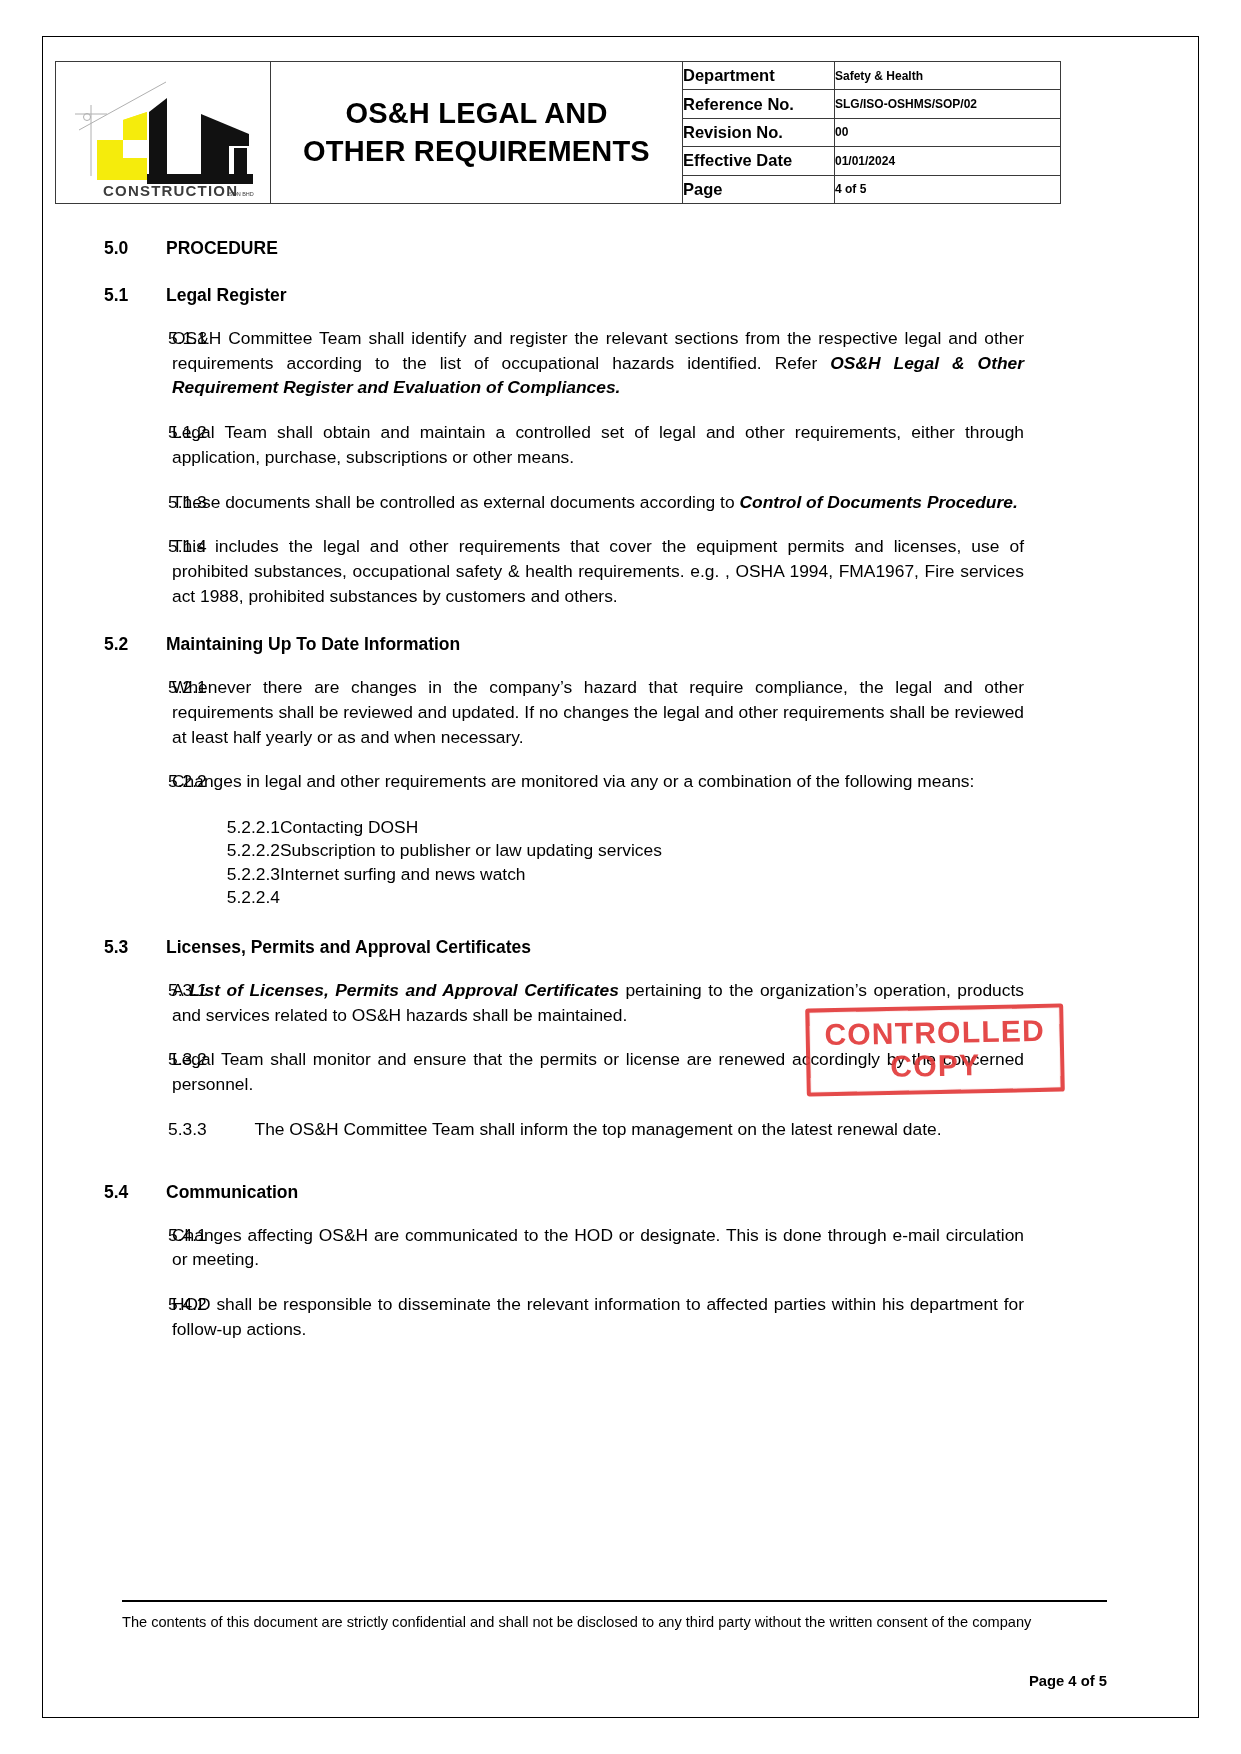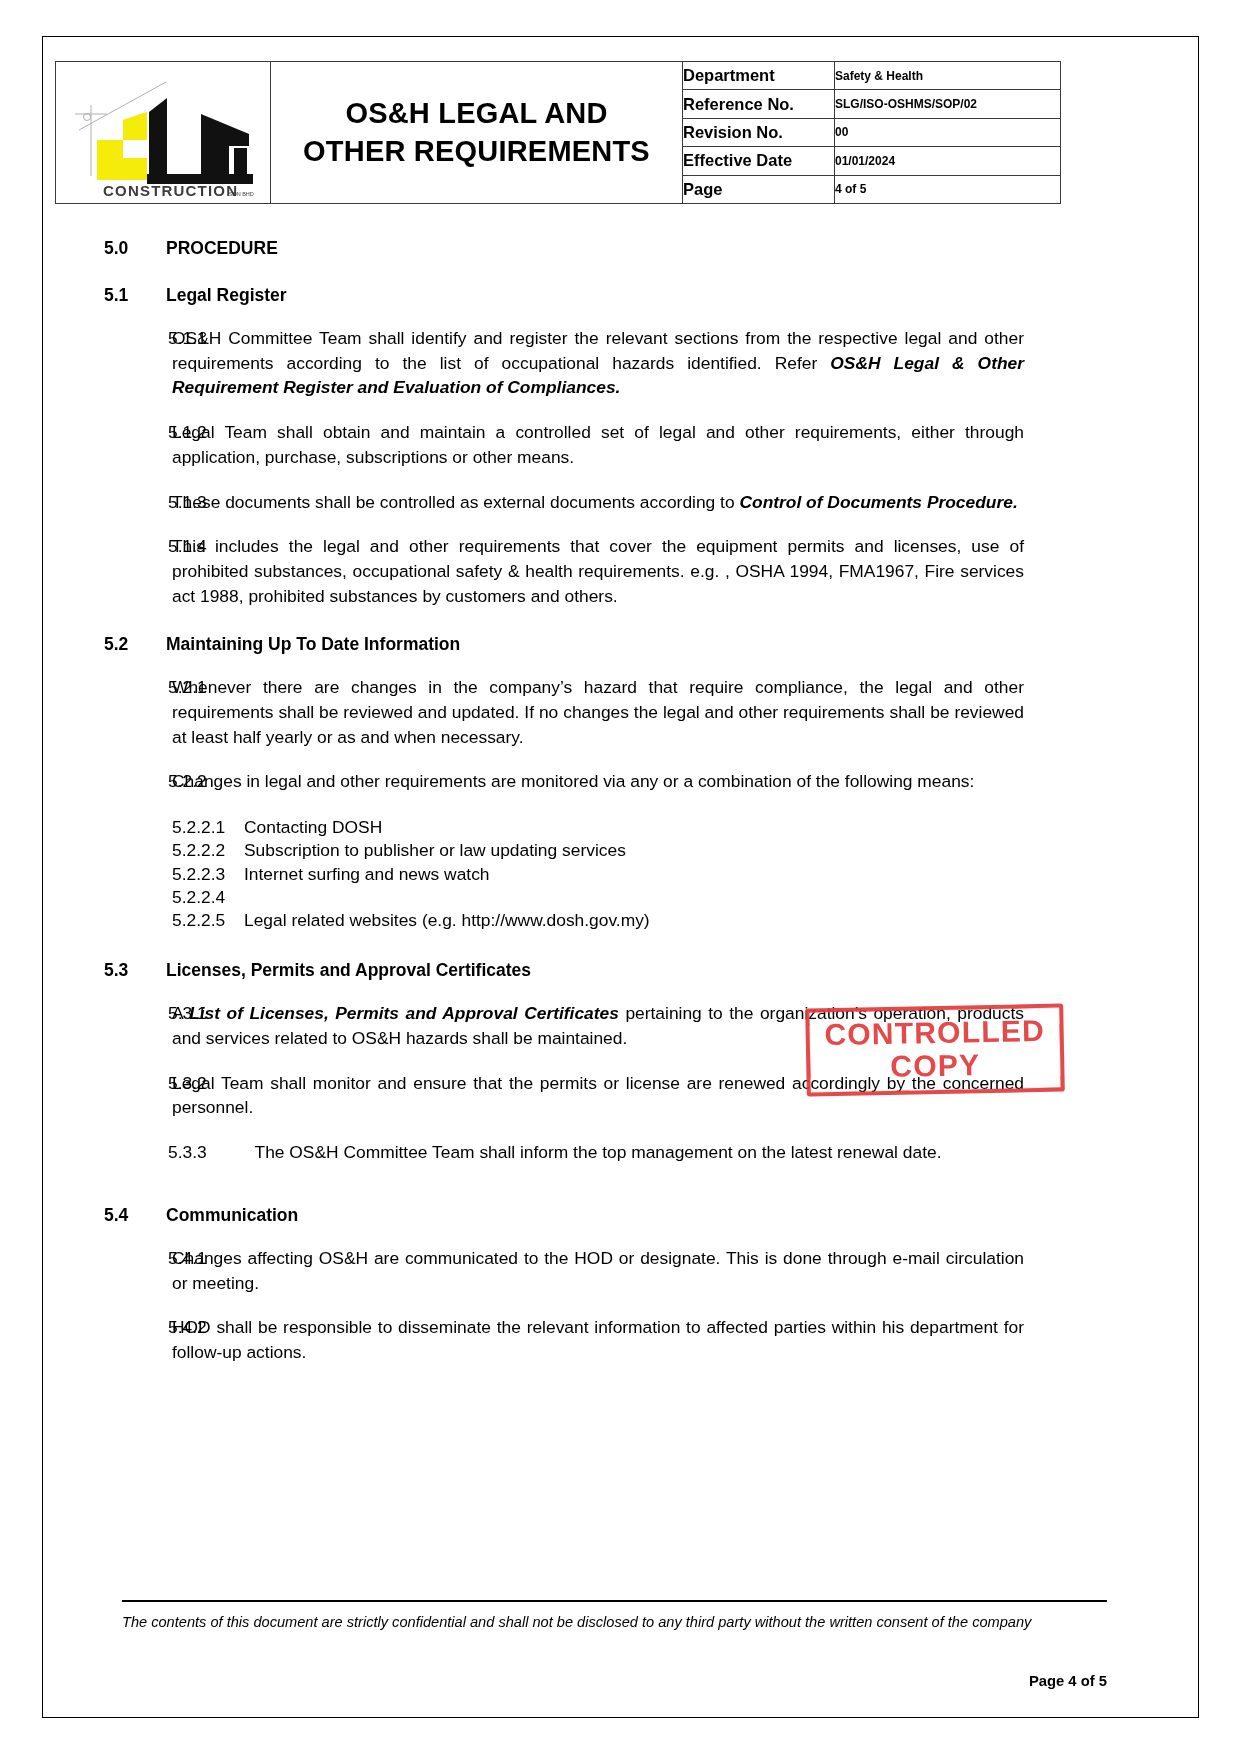--- a/index.html
+++ b/index.html
@@ -116,23 +116,24 @@
   .clause .ctext {
     flex: 1;
     text-align: justify;
     text-justify: inter-word;
   }
   .clause .ctext.nojust { text-align: center; }
   .bi { font-weight: bold; font-style: italic; }
 
   .sublist {
     margin-top: 22px;
-    margin-left: 68px;
+    margin-left: 104px;
     font-size: 17.4px;
     line-height: 1.335;
+    text-align: right;
   }
   .sublist-row { display: flex; }
   .sublist-row .snum { width: 72px; flex: none; }
 
   
   .stamp {
     position: absolute;
     left: 906px;
     top: 1006px;
     width: 258px;
@@ -161,21 +162,20 @@
     width: 985px;
     border-top: 2px solid #000;
   }
   .footer-text {
     position: absolute;
     left: 122px;
     top: 1613px;
     width: 985px;
     font-size: 14.6px;
     line-height: 1.33;
-    font-style: italic;
   }
   .footer-page {
     position: absolute;
     left: 122px;
     top: 1673px;
     width: 985px;
     text-align: right;
     font-size: 14.8px;
     font-weight: bold;
   }
@@ -300,24 +300,20 @@
         <span class="snum">5.2.2.2</span>
         <span>Subscription to publisher or law updating services</span>
       </div>
       <div class="sublist-row">
         <span class="snum">5.2.2.3</span>
         <span>Internet surfing and news watch</span>
       </div>
       <div class="sublist-row">
         <span class="snum">5.2.2.4</span>
       </div>
-      <div class="sublist-row">
-        <span class="snum">5.2.2.5</span>
-        <span>Legal related websites (e.g. http://www.dosh.gov.my)</span>
-      </div>
     </div>
 
     <div class="sec-head" style="margin-top:28px">
       <span class="num">5.3</span>
       <span>Licenses, Permits and Approval Certificates</span>
     </div>
 
     <div class="clause">
       <span class="cnum">5.3.1</span>
       <span class="ctext"><span>A </span><span class="bi">List of Licenses, Permits and Approval Certificates</span><span> pertaining to the organization’s operation, products and services related to OS&amp;H hazards shall be maintained.</span></span>

